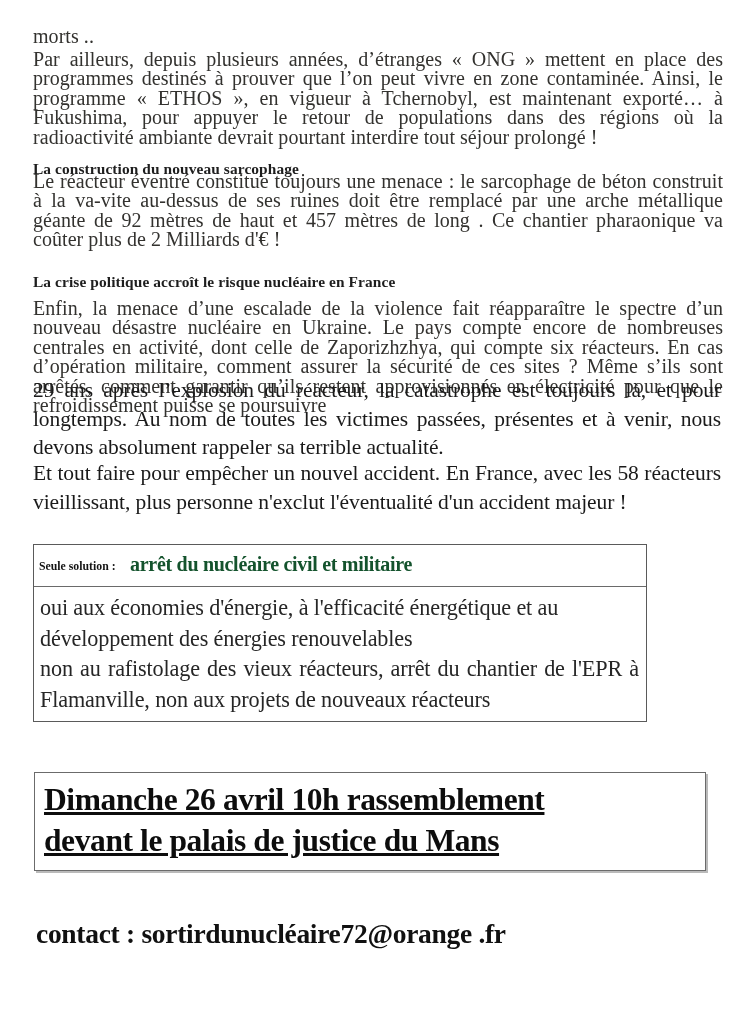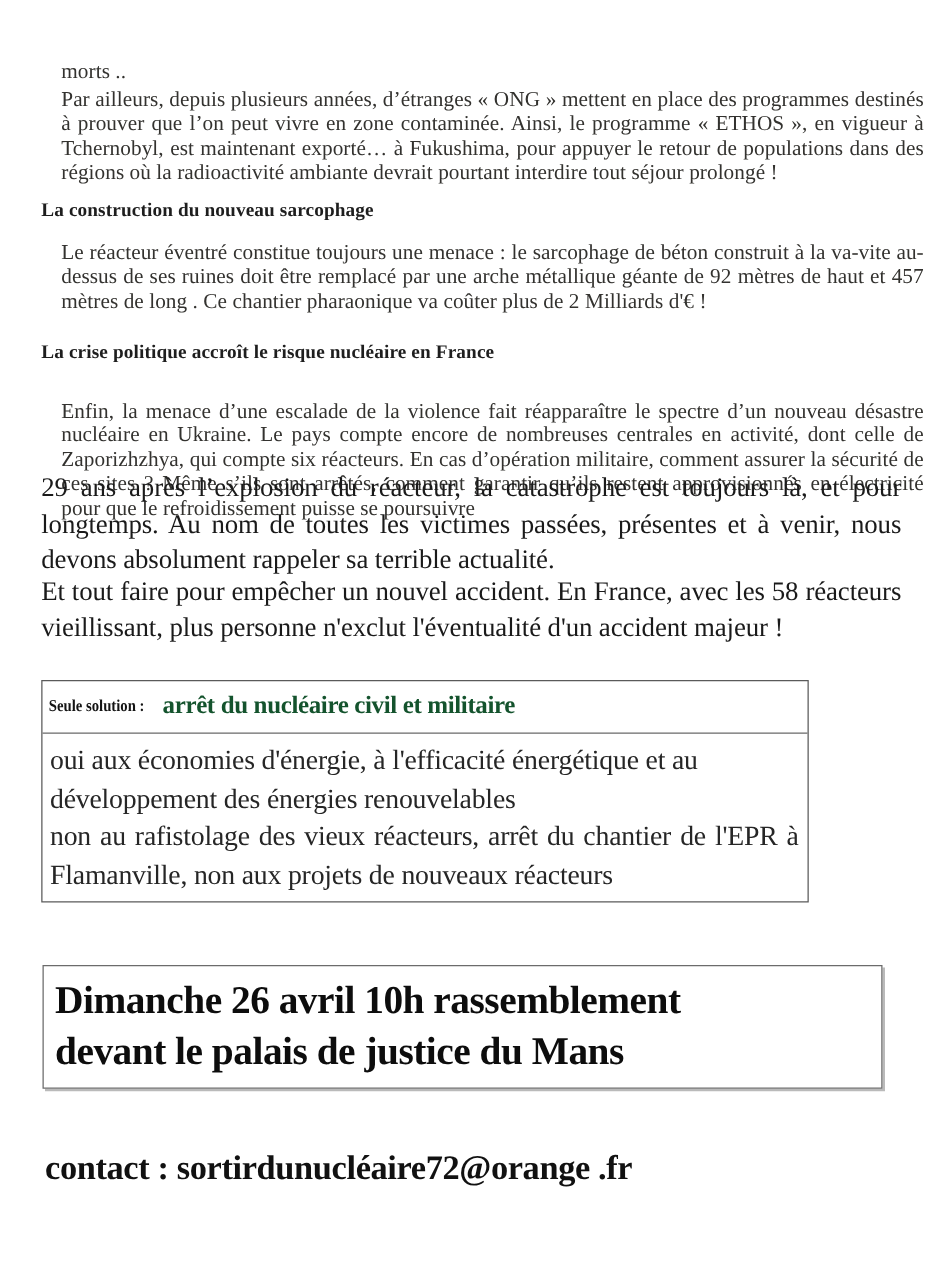--- a/index.html
+++ b/index.html
@@ -24,28 +24,27 @@
     top: 0;
     width: 740px;
     height: 1024px;
     padding: 0;
     box-sizing: border-box;
   }
 
   
   .para {
     position: absolute;
-    left: 49px;
+    left: 33px;
     width: 690px;
     text-align: justify;
-    font-size: 17px;
+    font-size: 20px;
     line-height: 19.4px;
     color: #33322f;
     letter-spacing: 0.05px;
-    margin-top: 20px;
   }
   .para.nojust { text-align: left; }
 
   .sect-head {
     position: absolute;
     left: 33px;
     width: 690px;
     font-weight: bold;
     font-size: 15.4px;
     line-height: 20px;
@@ -129,20 +128,21 @@
     background: #fff;
     box-sizing: border-box;
     padding: 6px 8px 9px 9px;
   }
   .rally-text {
     font-weight: bold;
     font-size: 31.5px;
     line-height: 41px;
     letter-spacing: -0.4px;
     color: #0d0d0d;
+    text-decoration: underline;
   }
   .rally-text span { display: block; }
 
   
   .contact {
     position: absolute;
     left: 36px;
     top: 917px;
     width: 690px;
     font-weight: bold;

